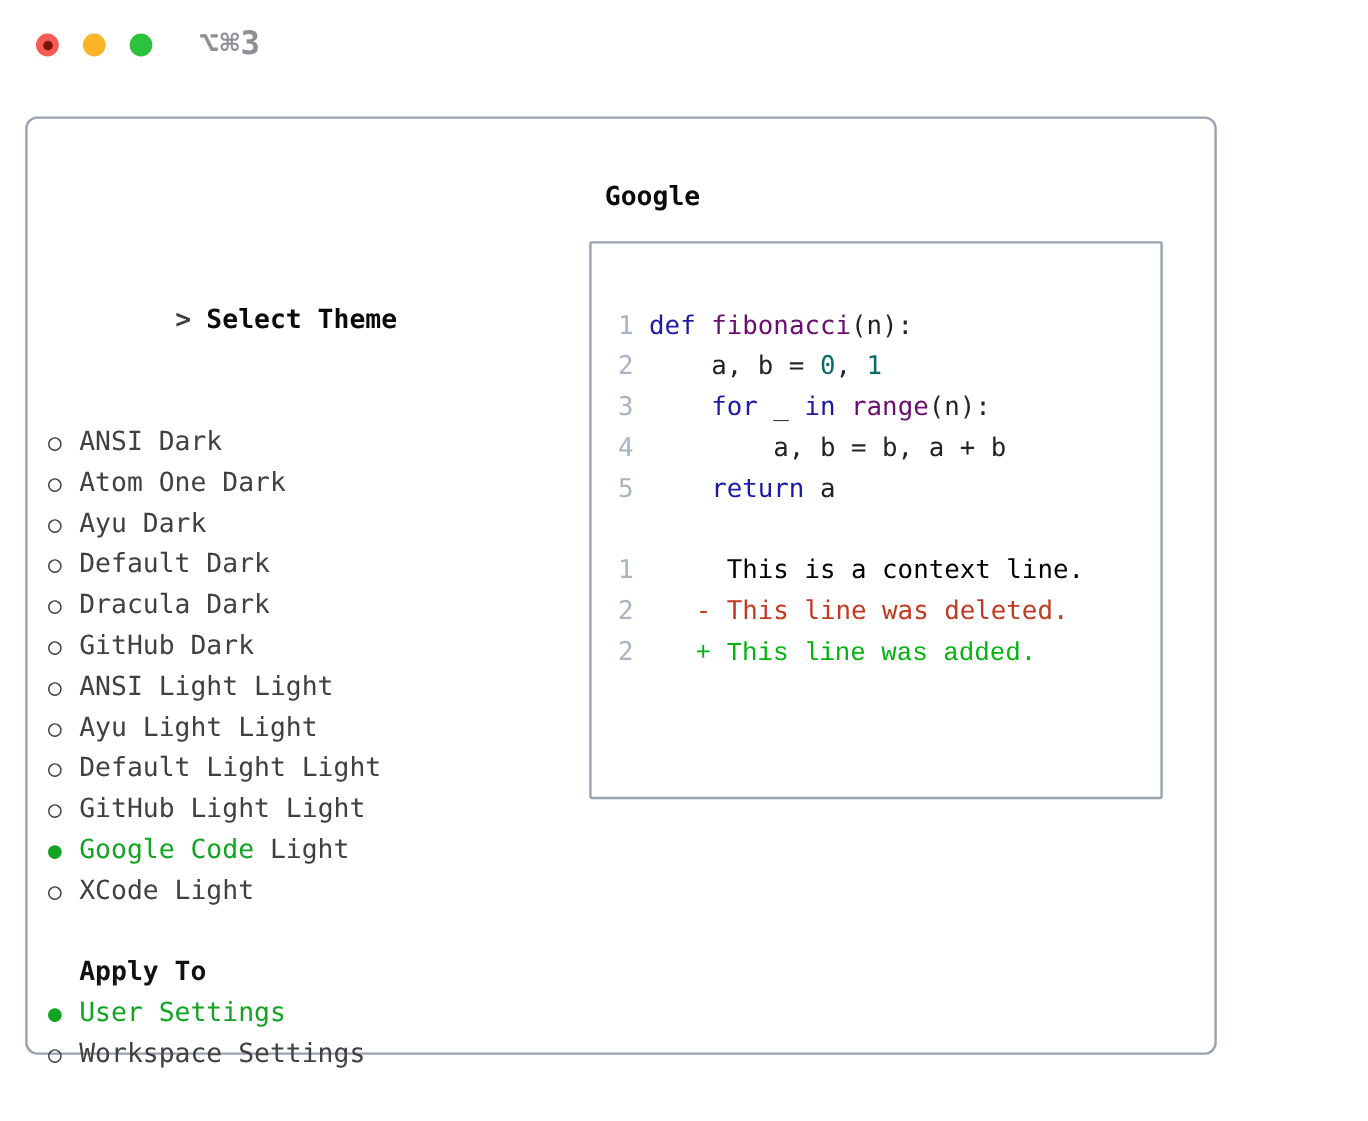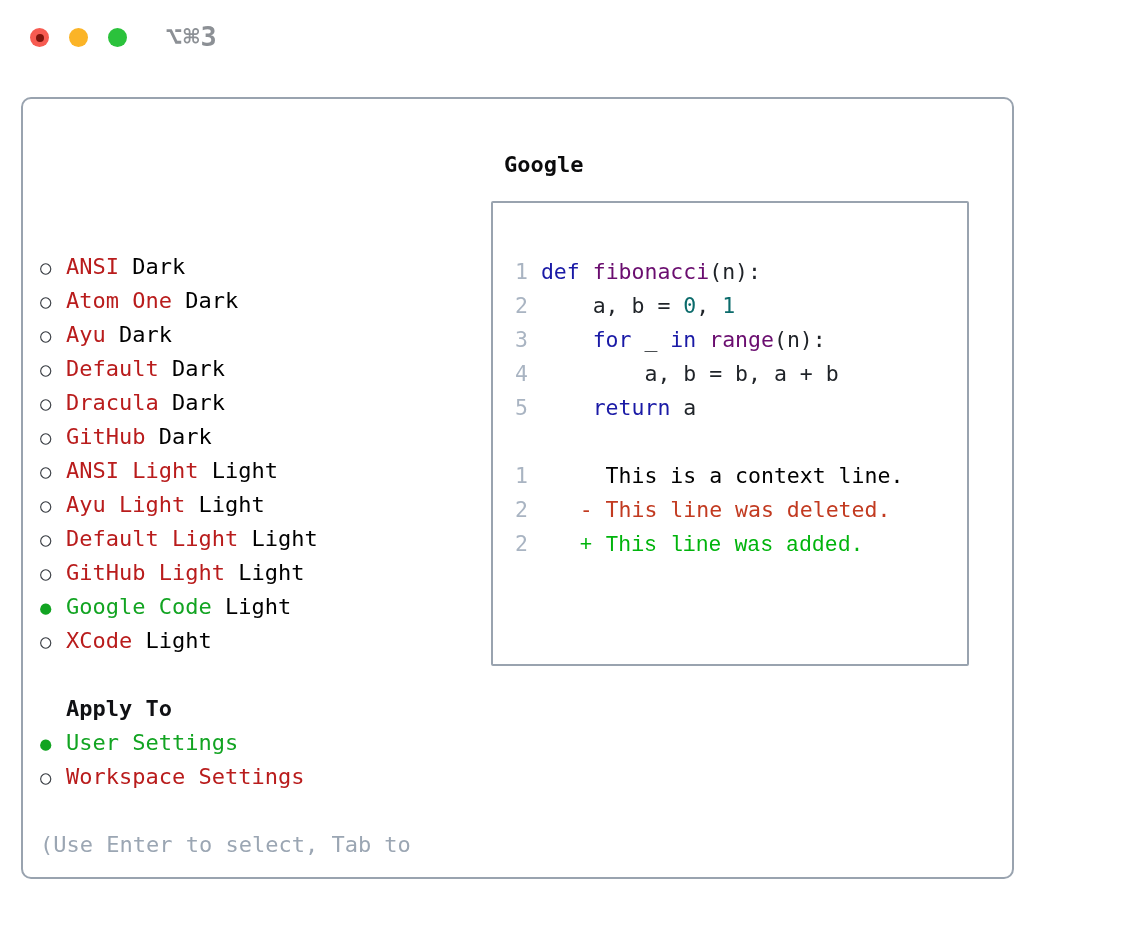--- a/index.html
+++ b/index.html
@@ -22,23 +22,23 @@
   
   .panel { position:absolute; left:21px; top:97px; width:993px; height:782px;
            border:2px solid #99a3af; border-radius:10px; background:#ffffff; }
 
   .list-col { position:absolute; left:17px; top:49px; font-size:22px; line-height:34px;
               white-space:pre; color:#33373d; }
   .row { height:34px; }
   .row .marker { display:inline-block; width:26px; color:#3a3e44; }
   .row .marker.circle { font-size:19px; }
   .row.header-row { font-weight:bold; color:#0b0b0c; }
-  .row .suffix { color:#000000; }
+  .row .suffix { color:#404040; }
   .row.selected .marker, .row.selected .name { color:#12a422; }
-  .row .name { color:#b91c1c; }
+  .row .name { color:#404040; }
   .row.selected .name { color:#12a422; }
   .apply-header { font-weight:600; color:#101114;margin-top:40px; }
   .help { color:#9ba6b3; }
   .spacer { height:34px; }
 
   
   .preview-title { position:absolute; left:481px; top:49px; font-size:22px; line-height:34px;
                    font-weight:bold; color:#0b0b0c; }
   .preview-box { position:absolute; left:468px; top:102px; width:478px; height:465px;
                  border:2px solid #99a3af; border-radius:2px; background:#ffffff; overflow:hidden; }
@@ -62,20 +62,23 @@
   <div class="titlebar">
     <div class="traffic red"></div>
     <div class="traffic yellow"></div>
     <div class="traffic green"></div>
     <div class="win-title">⌥⌘3</div>
   </div>
 
   <div class="panel">
 
     <div class="list-col" id="list-col">
+      <div class="row header-row">
+        <span class="marker">&gt;</span><span>Select Theme</span>
+      </div>
       
     <div class="row"><span class="marker circle">○</span><span class="name">ANSI</span><span class="suffix"> Dark</span></div><div class="row"><span class="marker circle">○</span><span class="name">Atom One</span><span class="suffix"> Dark</span></div><div class="row"><span class="marker circle">○</span><span class="name">Ayu</span><span class="suffix"> Dark</span></div><div class="row"><span class="marker circle">○</span><span class="name">Default</span><span class="suffix"> Dark</span></div><div class="row"><span class="marker circle">○</span><span class="name">Dracula</span><span class="suffix"> Dark</span></div><div class="row"><span class="marker circle">○</span><span class="name">GitHub</span><span class="suffix"> Dark</span></div><div class="row"><span class="marker circle">○</span><span class="name">ANSI Light</span><span class="suffix"> Light</span></div><div class="row"><span class="marker circle">○</span><span class="name">Ayu Light</span><span class="suffix"> Light</span></div><div class="row"><span class="marker circle">○</span><span class="name">Default Light</span><span class="suffix"> Light</span></div><div class="row"><span class="marker circle">○</span><span class="name">GitHub Light</span><span class="suffix"> Light</span></div><div class="row selected"><span class="marker circle" style="color: rgb(18, 164, 34);">●</span><span class="name">Google Code</span><span class="suffix"> Light</span></div><div class="row"><span class="marker circle">○</span><span class="name">XCode</span><span class="suffix"> Light</span></div><div class="spacer"></div><div class="row"><span class="marker"> </span><span class="apply-header">Apply To</span></div><div class="row selected"><span class="marker circle" style="color: rgb(18, 164, 34);">●</span><span class="name">User Settings</span></div><div class="row"><span class="marker circle">○</span><span class="name">Workspace Settings</span></div><div class="spacer"></div><div class="row help">(Use Enter to select, Tab to</div></div>
 
     <div class="preview-title">Google</div>
 
     <div class="preview-box">
       <div class="codepane" id="codepane"><div class="cl"><span class="ln">1 </span><span class="kw">def</span><span class="plain"> </span><span class="fn">fibonacci</span><span class="plain">(n):</span></div><div class="cl"><span class="ln">2 </span><span class="plain">    a, b = </span><span class="lit">0</span><span class="plain">, </span><span class="lit">1</span></div><div class="cl"><span class="ln">3 </span><span class="plain">    </span><span class="kw">for</span><span class="plain"> _ </span><span class="kw">in</span><span class="plain"> </span><span class="fn">range</span><span class="plain">(n):</span></div><div class="cl"><span class="ln">4 </span><span class="plain">        a, b = b, a + b</span></div><div class="cl"><span class="ln">5 </span><span class="plain">    </span><span class="kw">return</span><span class="plain"> a</span></div><div class="cl"></div><div class="cl"><span class="ln">1 </span><span class="ctx">     This is a context line.</span></div><div class="cl"><span class="ln">2 </span><span class="del">   - This line was deleted.</span></div><div class="cl"><span class="ln">2 </span><span class="add">   + This line was added.</span></div></div>
     </div>
 
   </div>

